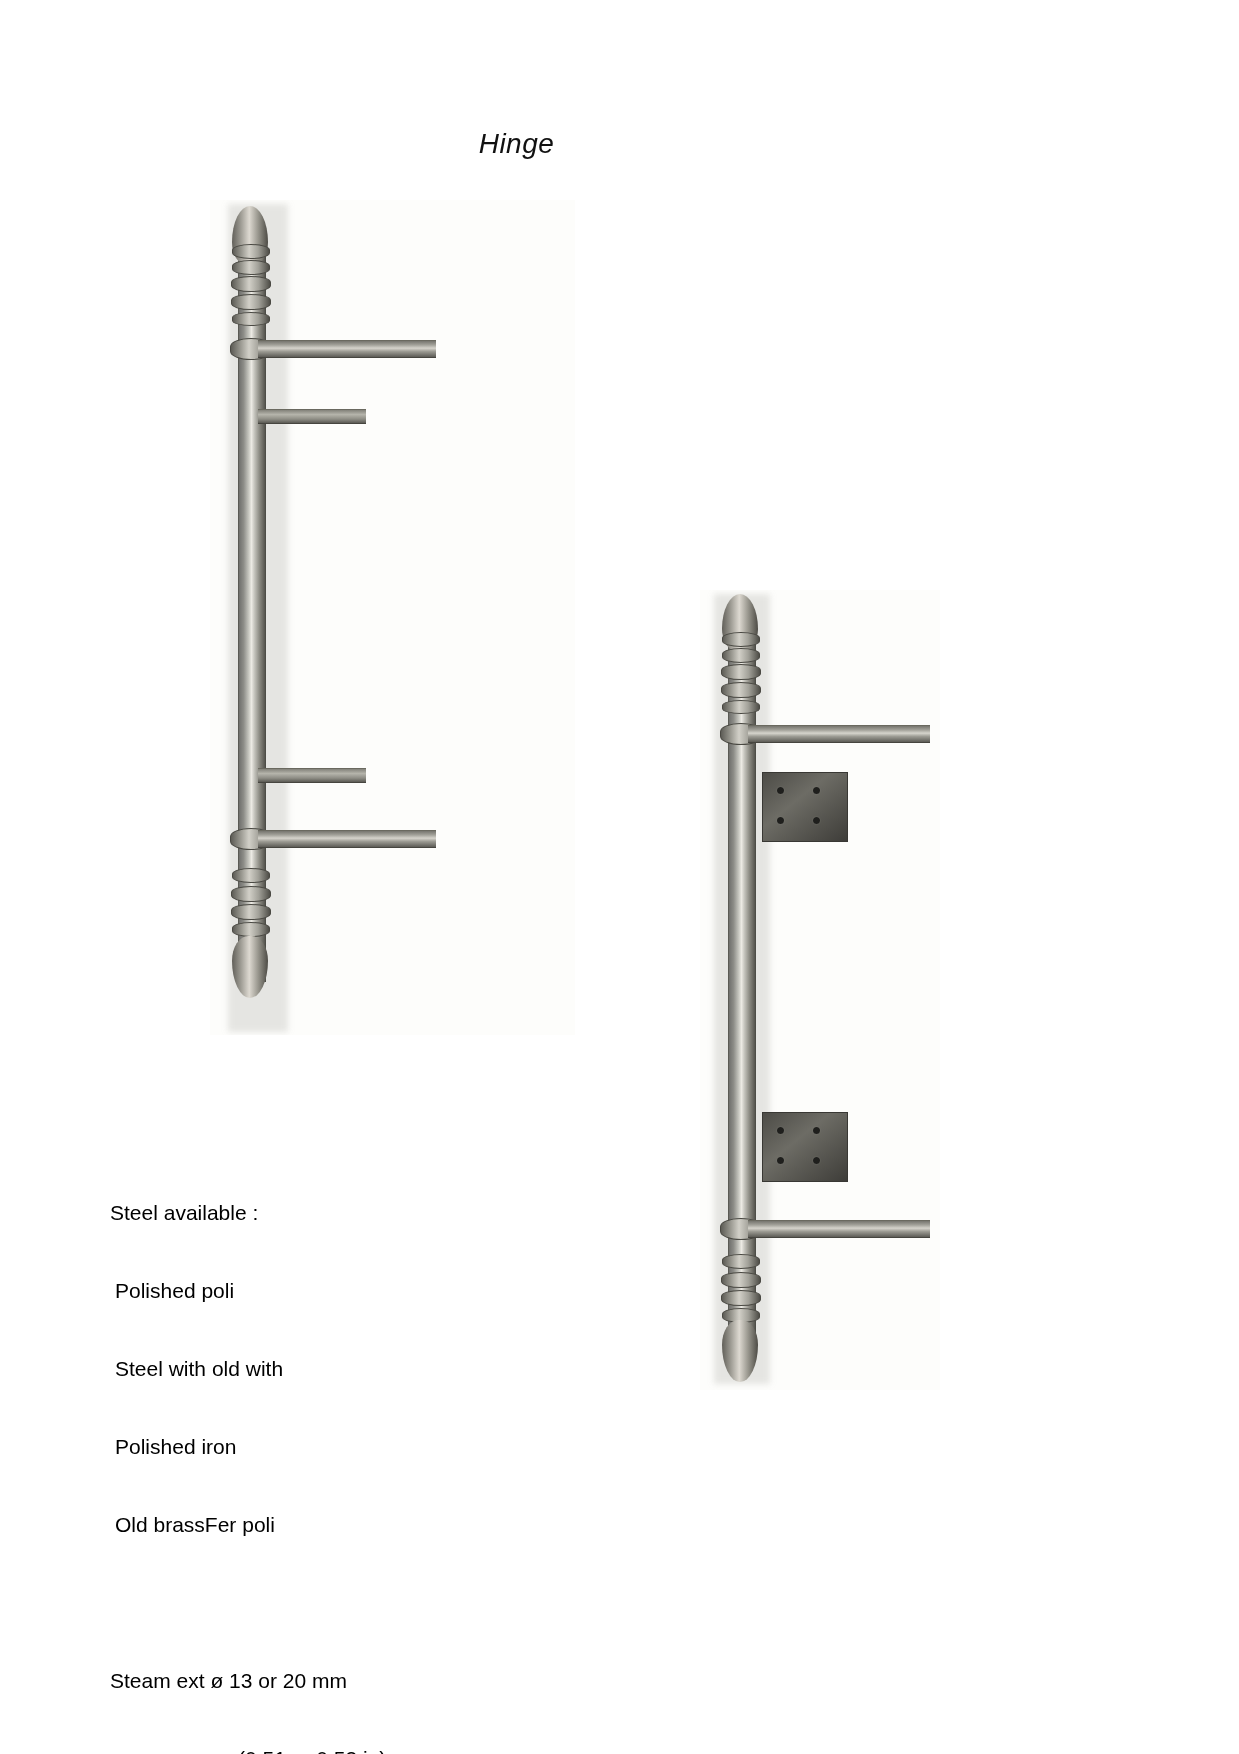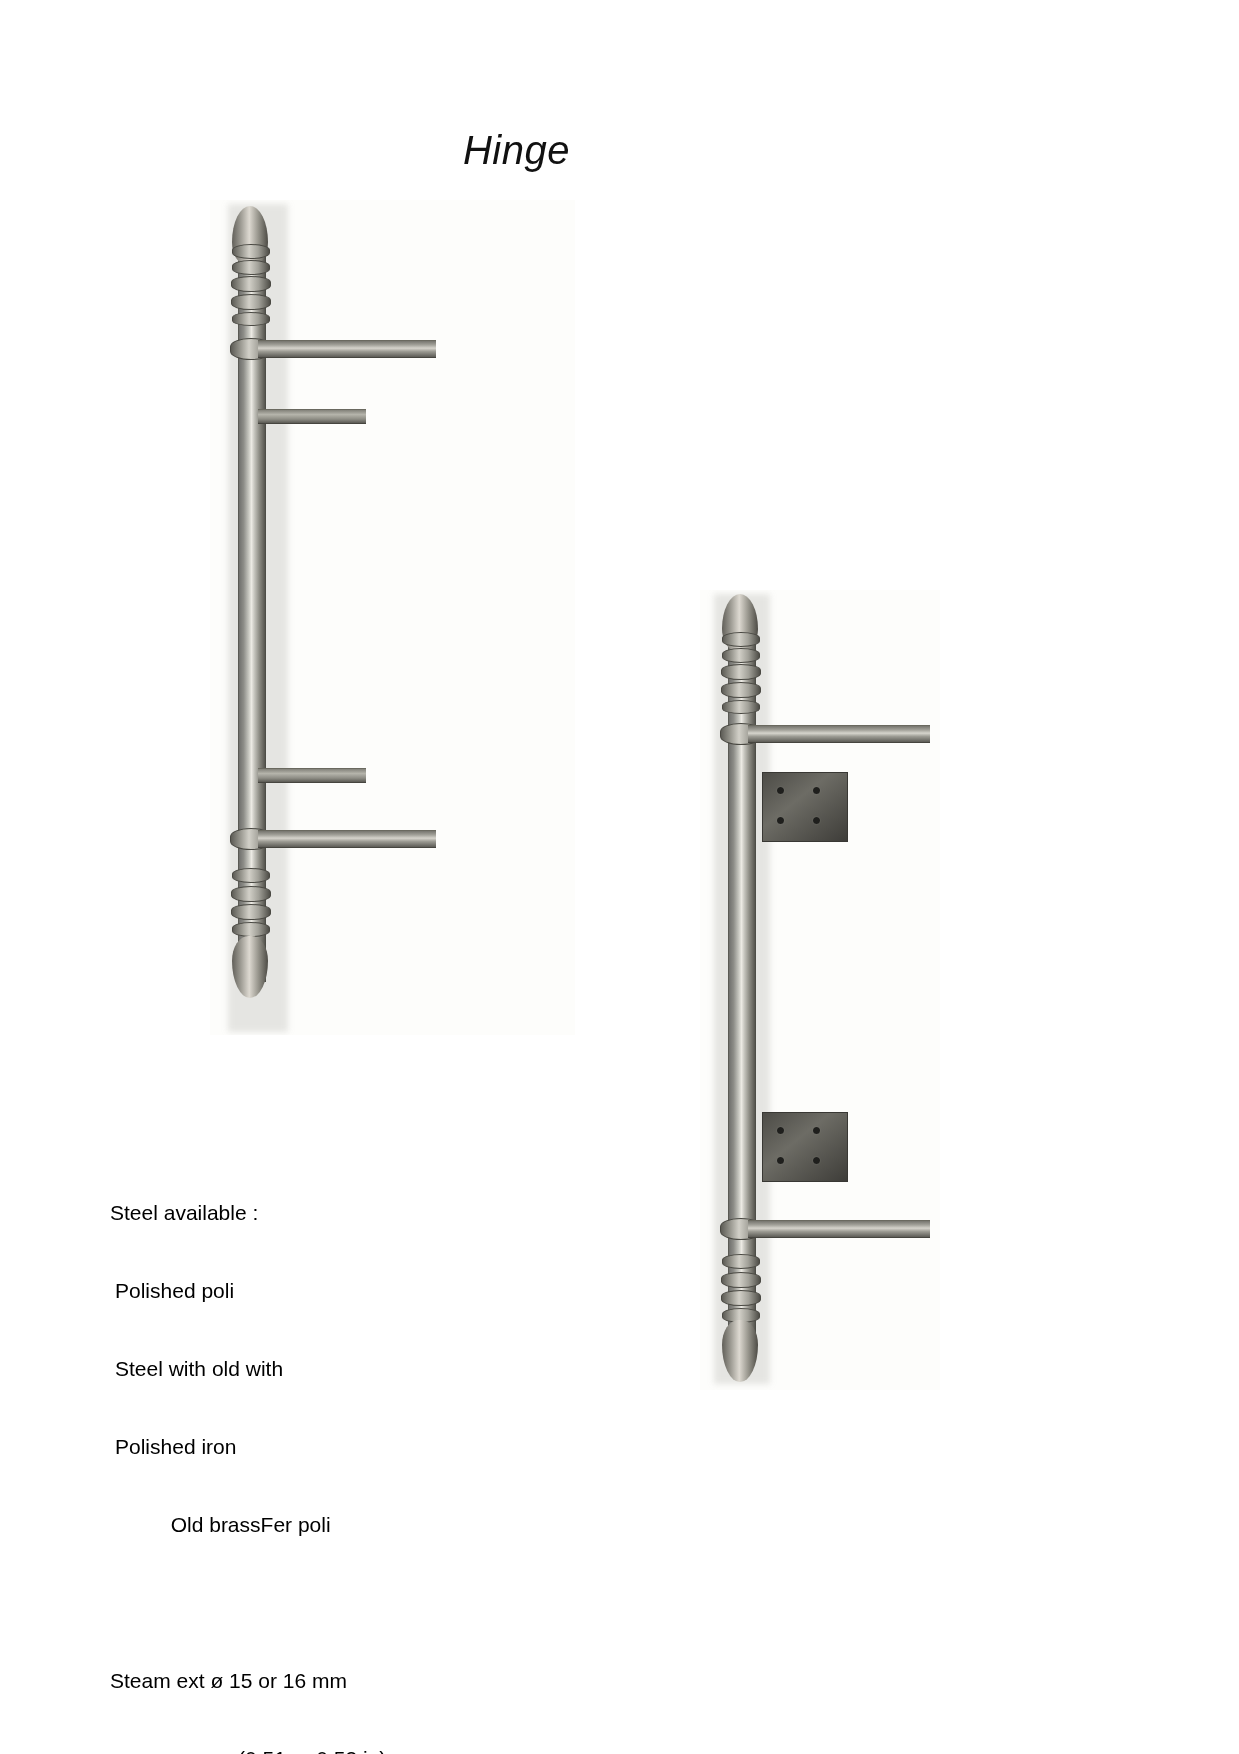--- a/index.html
+++ b/index.html
@@ -17,21 +17,21 @@
   }
 
   
   .page-title {
     position: absolute;
     top: 128px;
     left: 0;
     width: 1033px;
     text-align: center;
     font-style: italic;
-    font-size: 40px;
+    font-size: 28px;
     letter-spacing: 0.5px;
     color: #111;
   }
 
   
   .spec-block {
     position: absolute;
     left: 110px;
     top: 1148px;
     font-size: 21px;
@@ -213,20 +213,20 @@
   <div class="knuckle" style="left:21px; top:700px; width:38px; height:14px;"></div>
   <div class="knuckle" style="left:22px; top:718px; width:36px; height:13px;"></div>
   <div class="finial down" style="left:22px; top:730px; width:36px; height:62px;"></div>
 </div>
 
 <div class="spec-block">
   <span class="spec-line">Steel available :</span>
   <span class="spec-line" style="padding-left:5px;">Polished poli</span>
   <span class="spec-line" style="padding-left:5px;">Steel with old with</span>
   <span class="spec-line" style="padding-left:5px;">Polished iron</span>
-  <span class="spec-line" style="padding-left:5px;text-align:center;">Old brassFer poli</span>
+  <span class="spec-line" style="padding-left:5px;">Old brassFer poli</span>
   <span class="spec-gap"></span>
-  <span class="spec-line">Steam ext ø 15 or 16 mm</span>
+  <span class="spec-line">Steam ext ø 13 or 20 mm</span>
   <span class="spec-indent">(0.51 or 0.53 in)</span>
   
   
   
 </div>
 
 </body></html>

